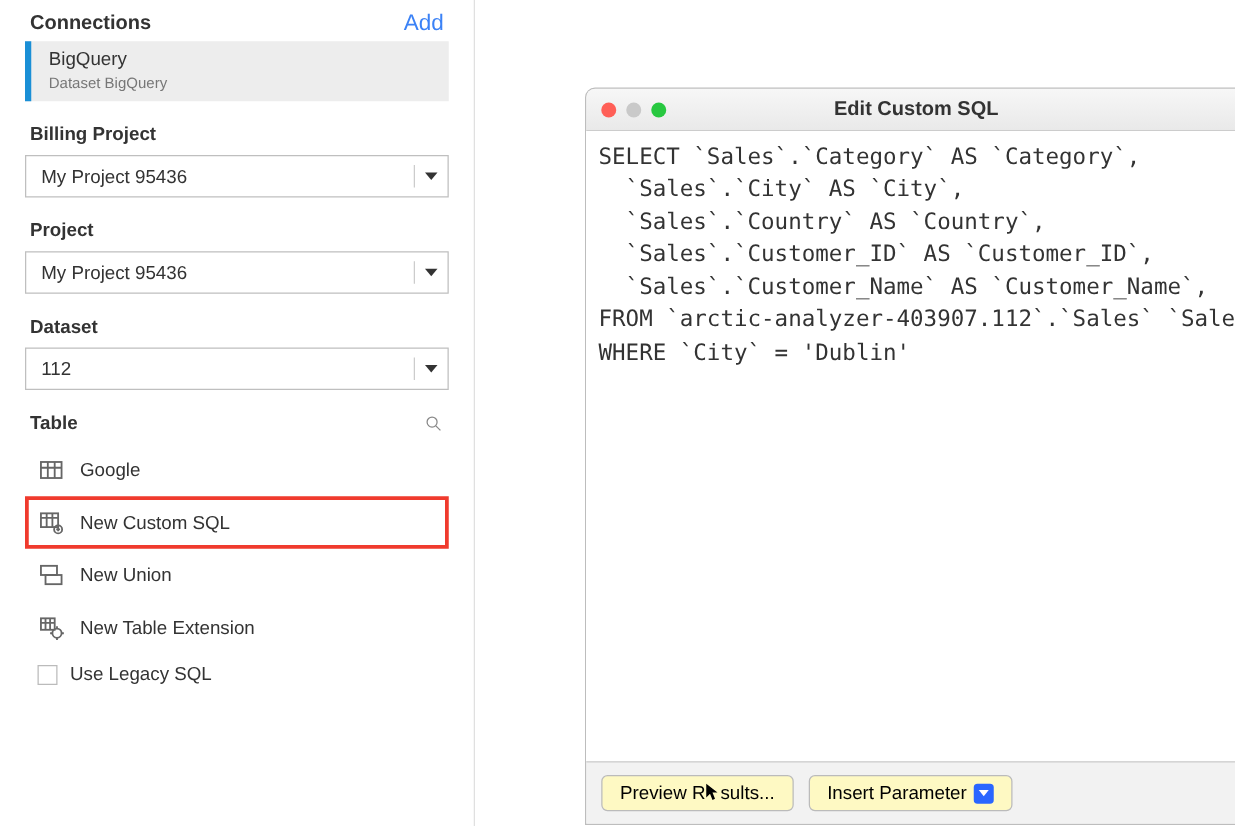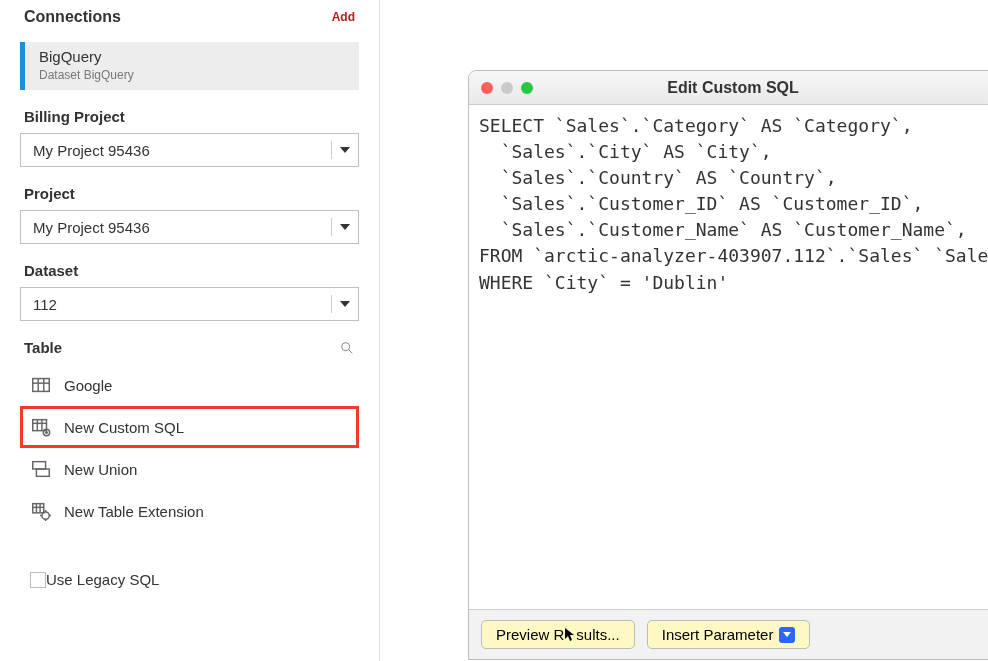--- a/index.html
+++ b/index.html
@@ -14,23 +14,23 @@
   }
   .sidebar {
     position: absolute;
     left: 0; top: 0;
     width: 380px;
     height: 661px;
     padding: 2px 20px 10px 20px;
     border-right: 1px solid #e0e0e0;
     background: #fff;
   }
-  .conn-header { display:flex; justify-content:space-between; align-items:center; margin: 6px 4px 16px 4px; }
+  .conn-header { display:flex; justify-content:space-between; align-items:center; margin: 6px 4px 4px 4px; }
   .conn-header h3 { font-size: 16px; font-weight: 700; }
-  .add-link { color: #b91c1c; font-size: 12px; cursor: pointer; font-weight: bold; }
+  .add-link { color: #3b82f6; font-size: 18px; cursor: pointer; }
   .conn-item {
     background: #ededed;
     border-left: 5px solid #1a8fd6;
     padding: 6px 10px 8px 14px;
     margin-bottom: 10px;
   }
   .conn-item .name { font-size: 15px; line-height: 1.2; }
   .conn-item .sub { font-size: 12px; color: #777; margin-top: 2px; }
   .label { font-size: 15px; font-weight: 700; margin: 18px 4px 8px 4px; }
   .label-row { display:flex; justify-content:space-between; align-items:center; margin:18px 4px 8px 4px;}
@@ -51,21 +51,21 @@
     display:flex; align-items:center; gap:12px;
     padding: 10px 6px 10px 10px;
     font-size: 15px;
     cursor: pointer;
   }
   .table-item.highlight {
     border: 3px solid #f03a2d;
     padding: 7px 3px 7px 7px;
   }
   .ic { width:22px; height:22px; flex-shrink:0; }
-  .checkbox-row { display:flex; align-items:center; padding:8px 6px 8px 10px; font-size:15px;margin-top:31px; }
+  .checkbox-row { display:flex; align-items:center; gap:10px; padding:8px 6px 8px 10px; font-size:15px; }
   .checkbox { width:16px;height:16px;border:1px solid #bbb; }
 
   
   .dialog {
     position:absolute;
     left: 468px; top: 70px;
     width: 530px;
     height: 590px;
     border: 1px solid #bdbdbd;
     border-radius: 8px 8px 0 0;

